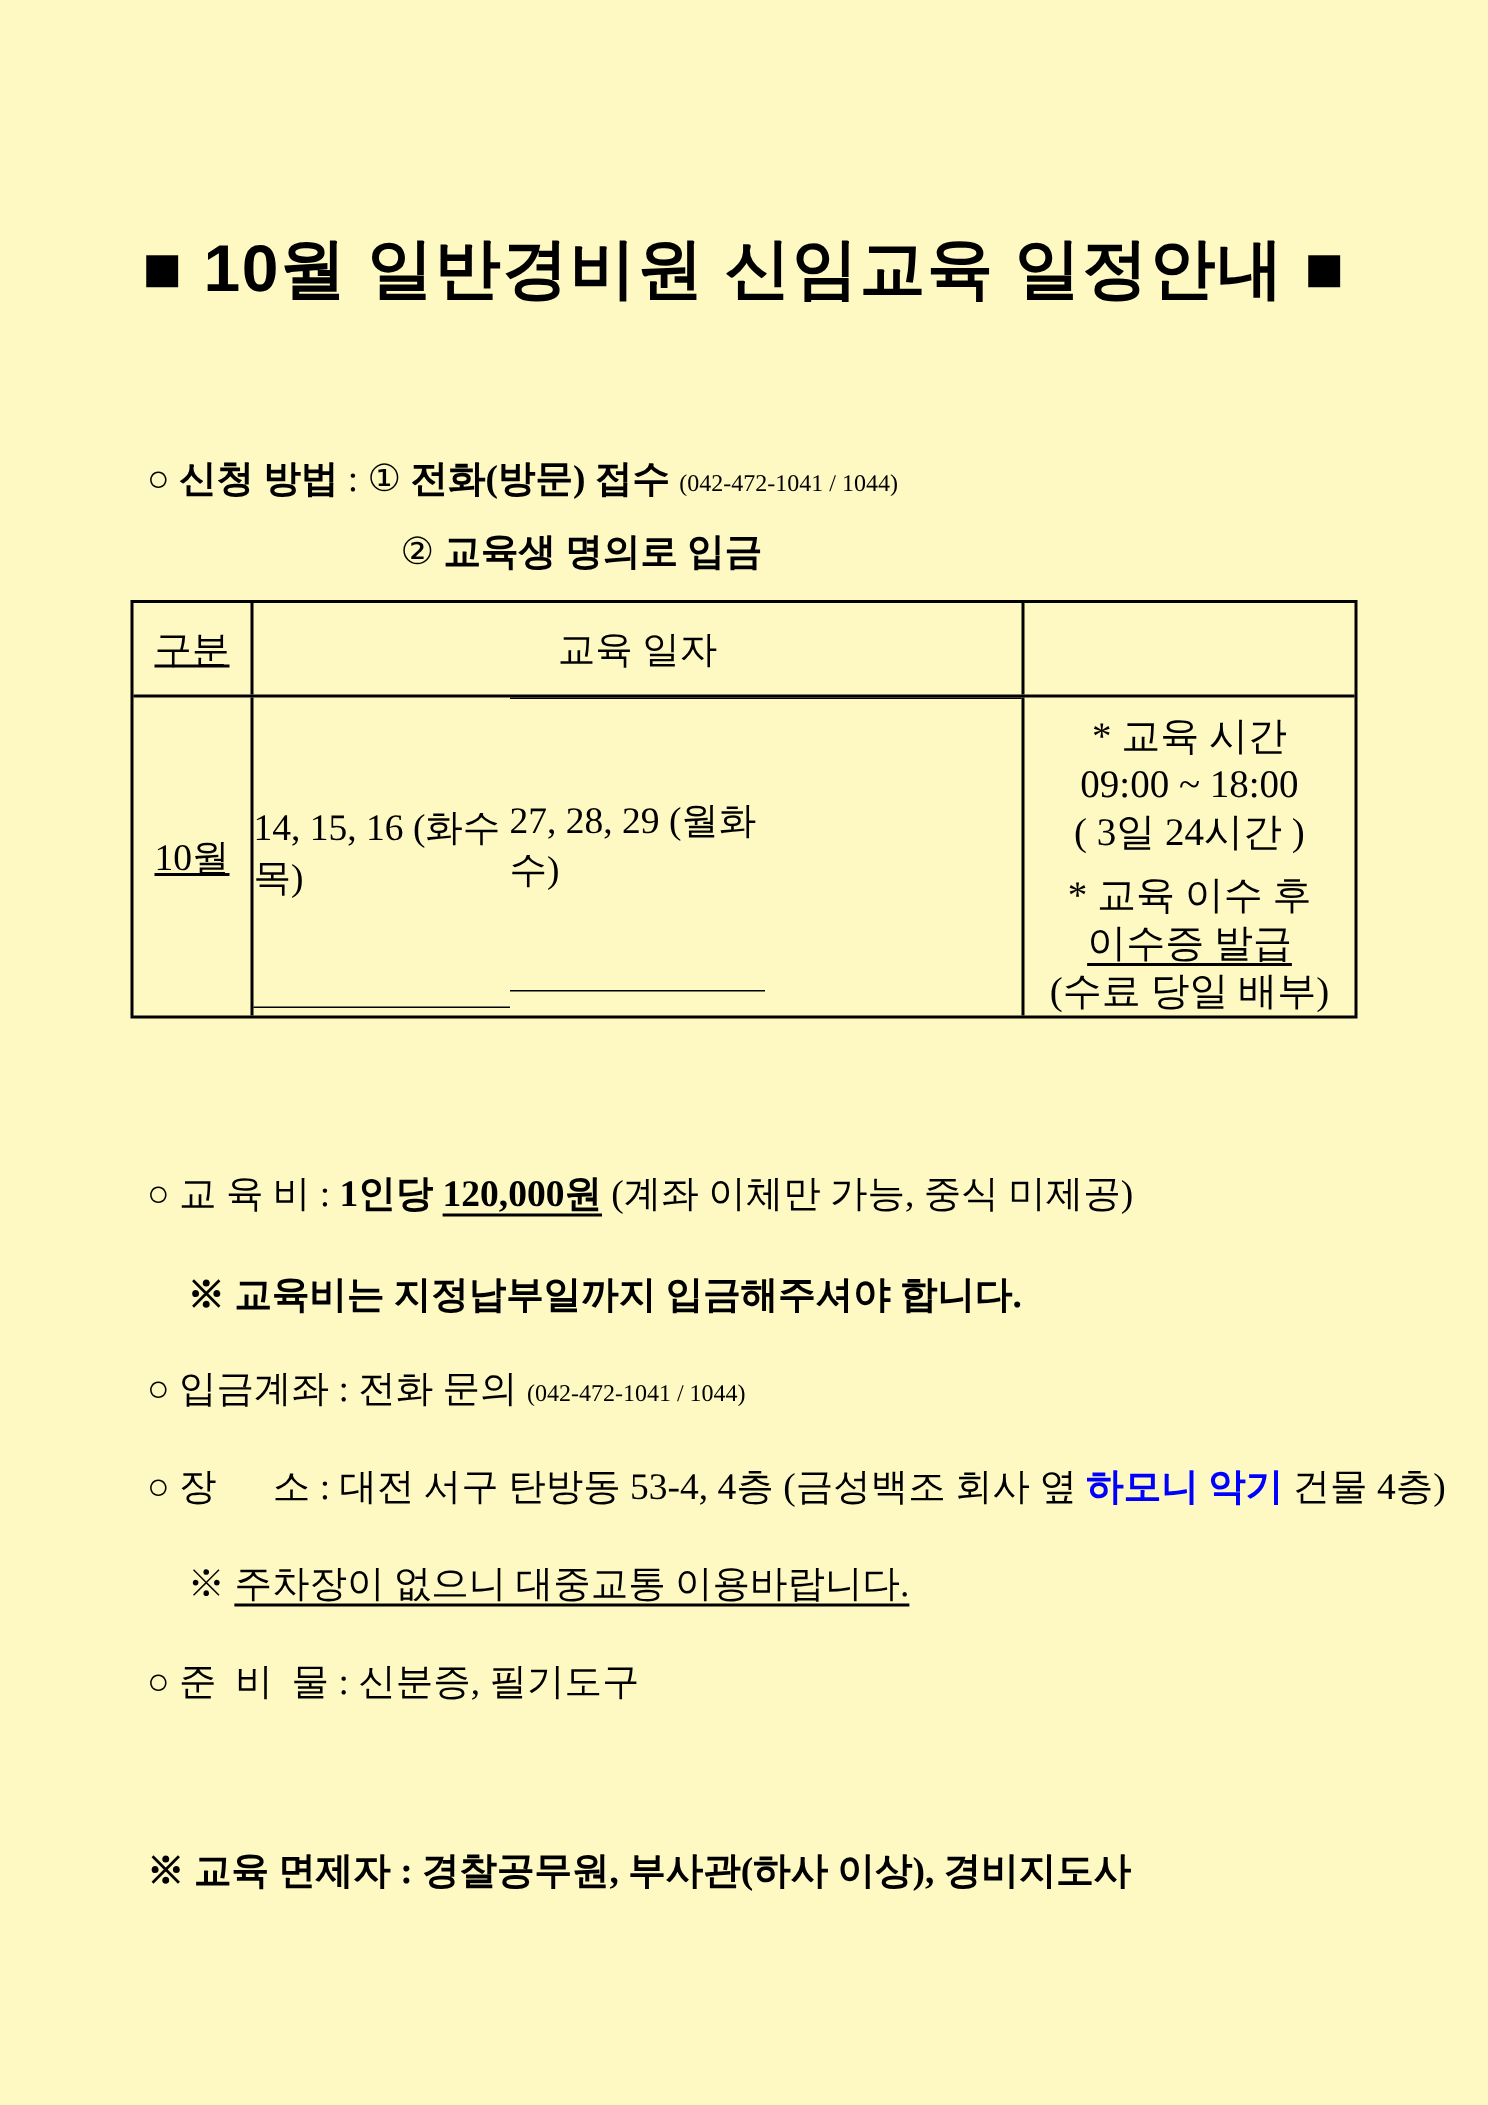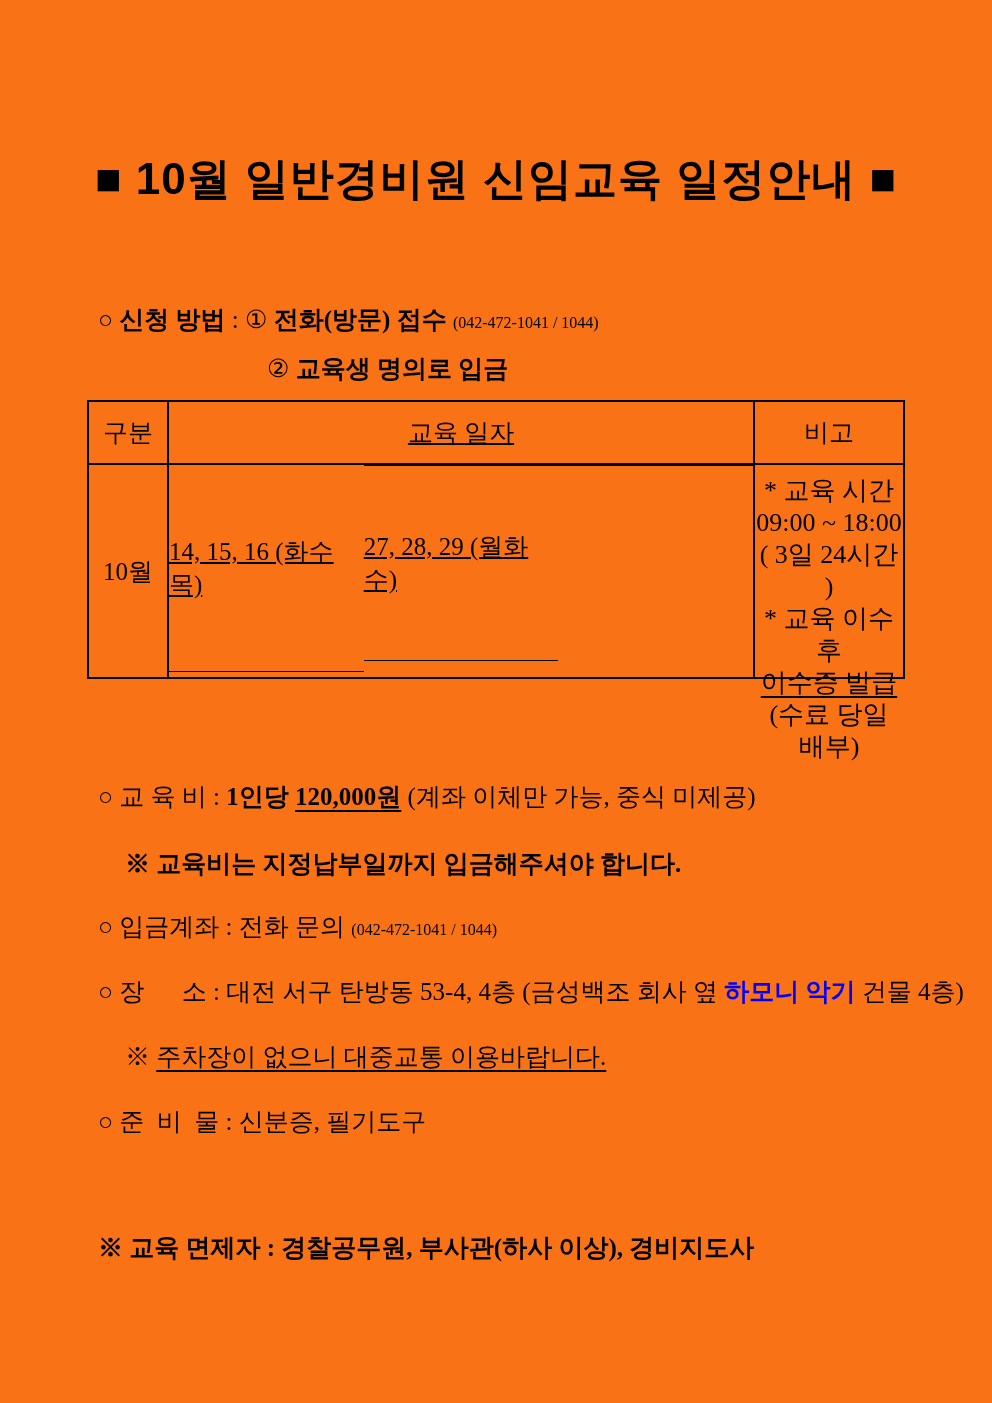--- a/index.html
+++ b/index.html
@@ -1,17 +1,17 @@
 <!DOCTYPE html>
 <html><head>
 <meta charset="utf-8">
 <style>
   html,body{margin:0;padding:0;background:#ffffff;}
   .page{
-    position:relative;width:992px;height:1403px;background:#f97316;color:#000;
+    position:relative;width:992px;height:1403px;background:#fef9c3;color:#000;
     font-family:"Liberation Serif","DejaVu Serif",serif;overflow:hidden;
   }
   .title{
     position:absolute;left:0;top:150px;width:100%;text-align:center;
     font-size:44px;font-weight:bold;letter-spacing:1px;
     font-family:"Liberation Sans","DejaVu Sans",sans-serif;white-space:pre;
   }
   .line{position:absolute;left:73px;font-size:25px;line-height:36px;white-space:pre;}
   .indent2{left:242px;}
   .noteline{left:100px;}
@@ -21,23 +21,23 @@
   .phone{font-size:16px;}
 
   
   .tbl{
     position:absolute;left:87px;top:400px;width:818px;height:279px;
     border:2px solid #000;box-sizing:border-box;font-size:25px;
   }
   .hdr{display:flex;height:63px;border-bottom:2px solid #000;box-sizing:border-box;}
   .body{display:flex;height:212px;}
   .c1{width:80px;border-right:2px solid #000;box-sizing:border-box;flex:none;
+      display:flex;align-items:center;justify-content:center;text-decoration:underline;}
+  .c2{width:514px;border-right:2px solid #000;box-sizing:border-box;flex:none;
       display:flex;align-items:center;justify-content:center;}
-  .c2{width:586px;border-right:2px solid #000;box-sizing:border-box;flex:none;
-      display:flex;align-items:center;justify-content:center;text-decoration:underline;}
   .c3{flex:1;display:flex;align-items:center;justify-content:center;}
   .c2col{display:flex;flex-direction:row;justify-content:stretch;
          align-items:stretch;padding:0;}
   .sched{flex:1;display:flex;align-items:center;justify-content:center;}
   .sched.s1{border-bottom:1.5px solid #000;margin-bottom:5px;}
   .sched.s2{border-top:1.5px solid #000;border-bottom:1.5px solid #000;margin-bottom:16px;}
   .sched.s3{border-top:1.5px solid #000;}
   .notecell{flex-direction:column;font-size:26px;line-height:32px;
             justify-content:flex-start;padding-top:10px;text-align:center;}
   .notespacer{height:32px;}
@@ -53,21 +53,20 @@
     <span>○ </span><span class="b">신청 방법</span><span> : </span><span>① </span><span class="b">전화(방문) 접수 </span><span class="phone">(042-472-1041 / 1044)</span>
   </div>
   <div class="line indent2" style="top:315px;">
     <span>② </span><span class="b">교육생 명의로 입금</span>
   </div>
 
   <div class="tbl">
     <div class="hdr">
       <div class="c1">구분</div>
       <div class="c2">교육 일자</div>
-      <div class="c3">비고</div>
     </div>
     <div class="body">
       <div class="c1">10월</div>
       <div class="c2 c2col">
         <div class="sched s1">14, 15, 16 (화수목)</div>
         <div class="sched s2">27, 28, 29 (월화수)</div>
         <div class="sched s3"></div>
       </div>
       <div class="c3 notecell">
         <div>* 교육 시간</div>

